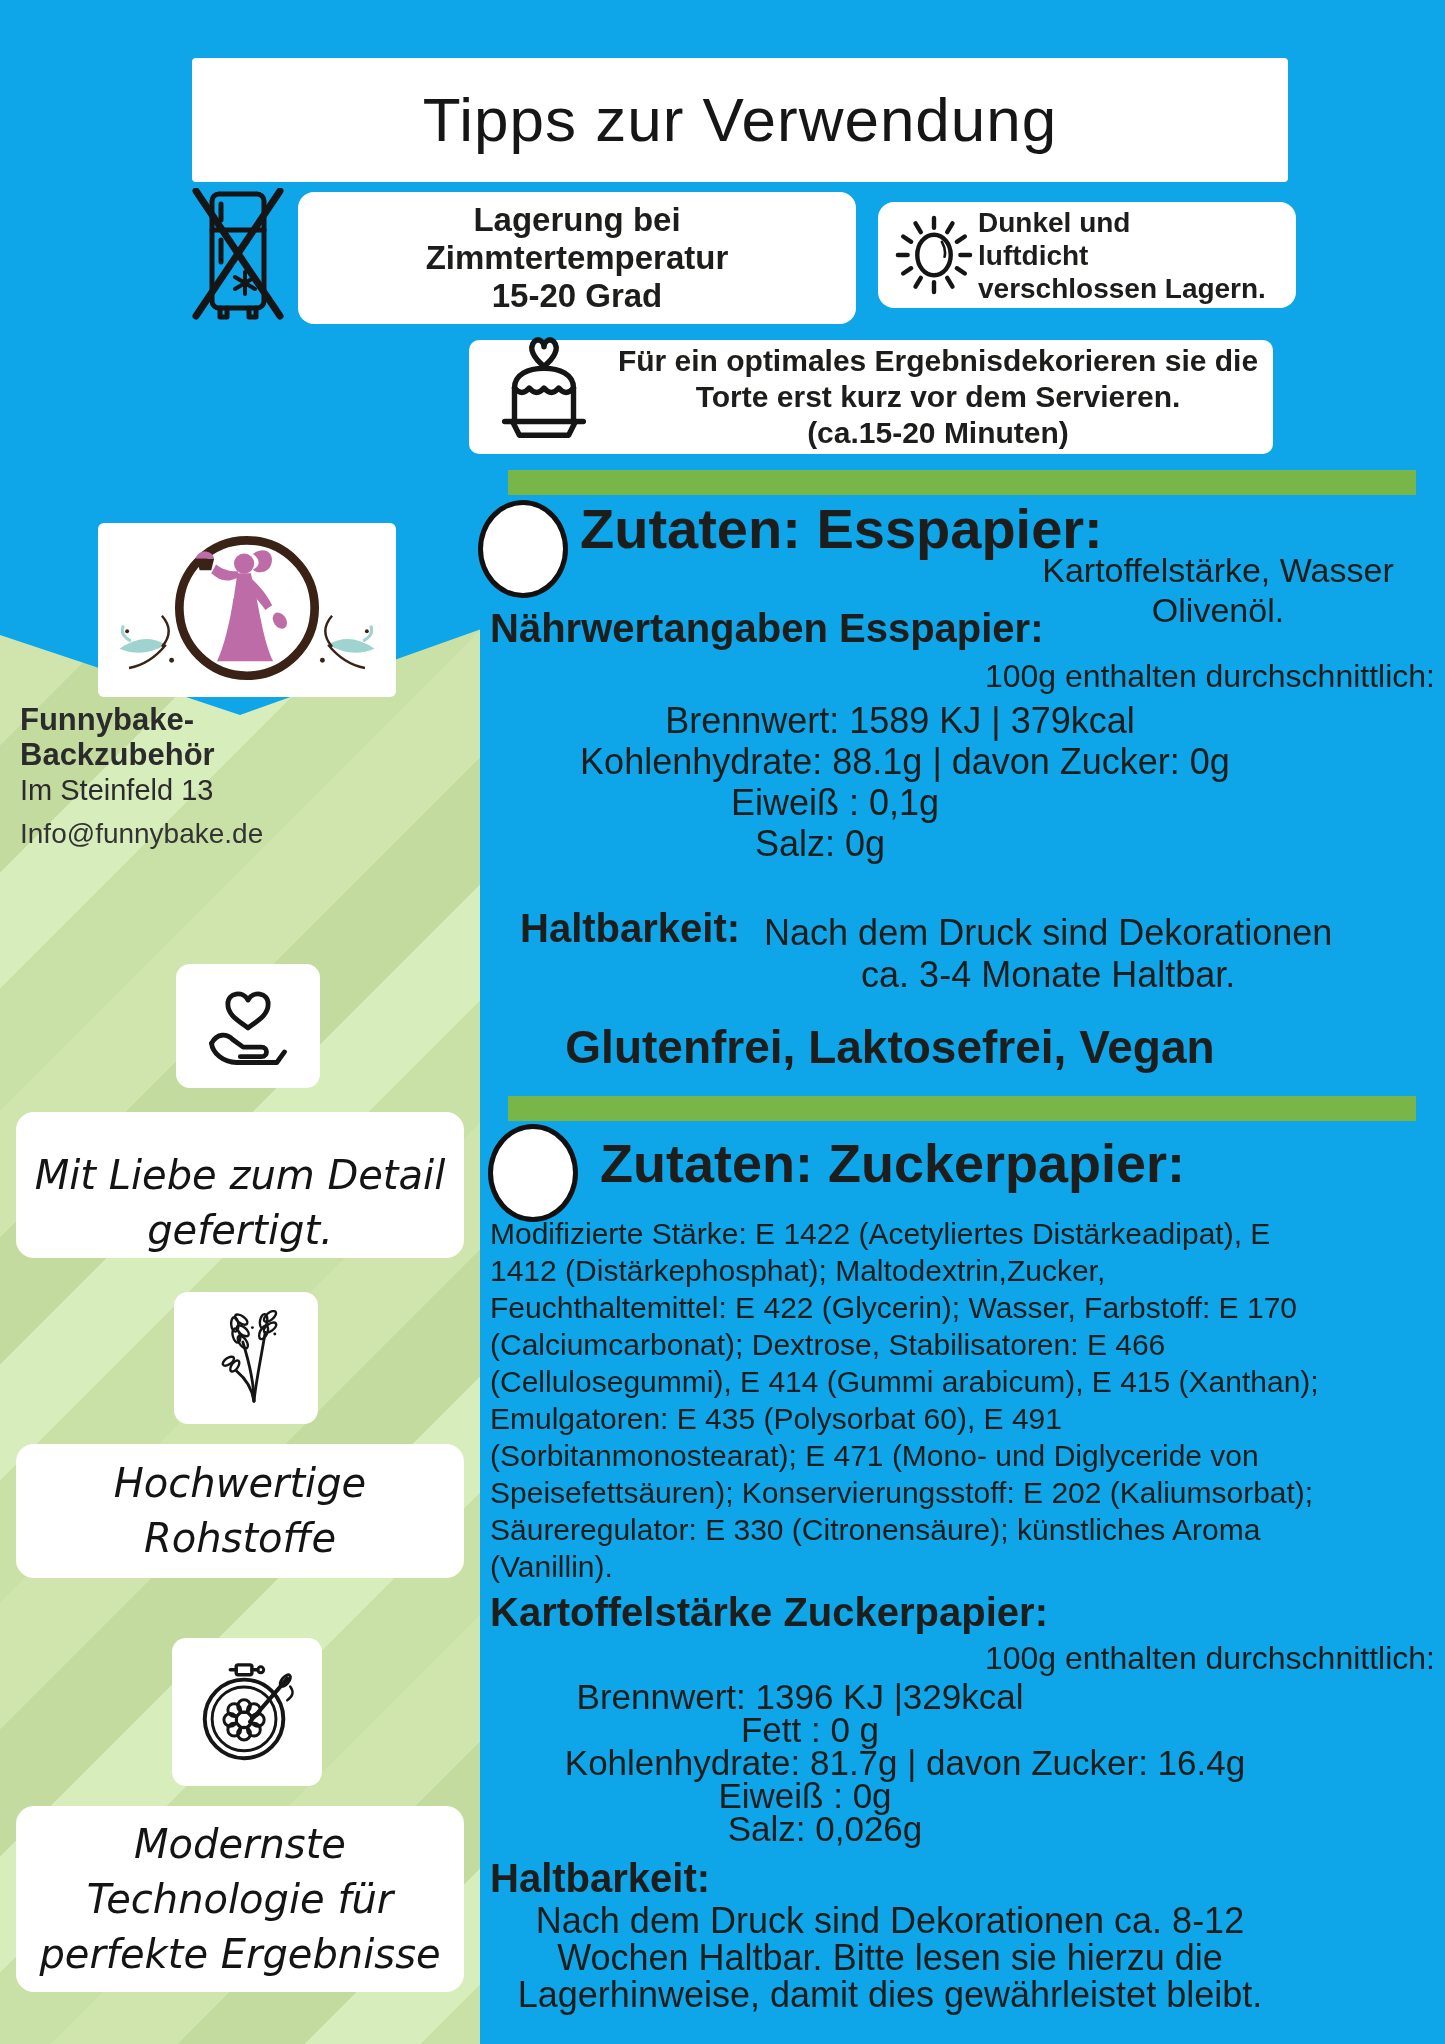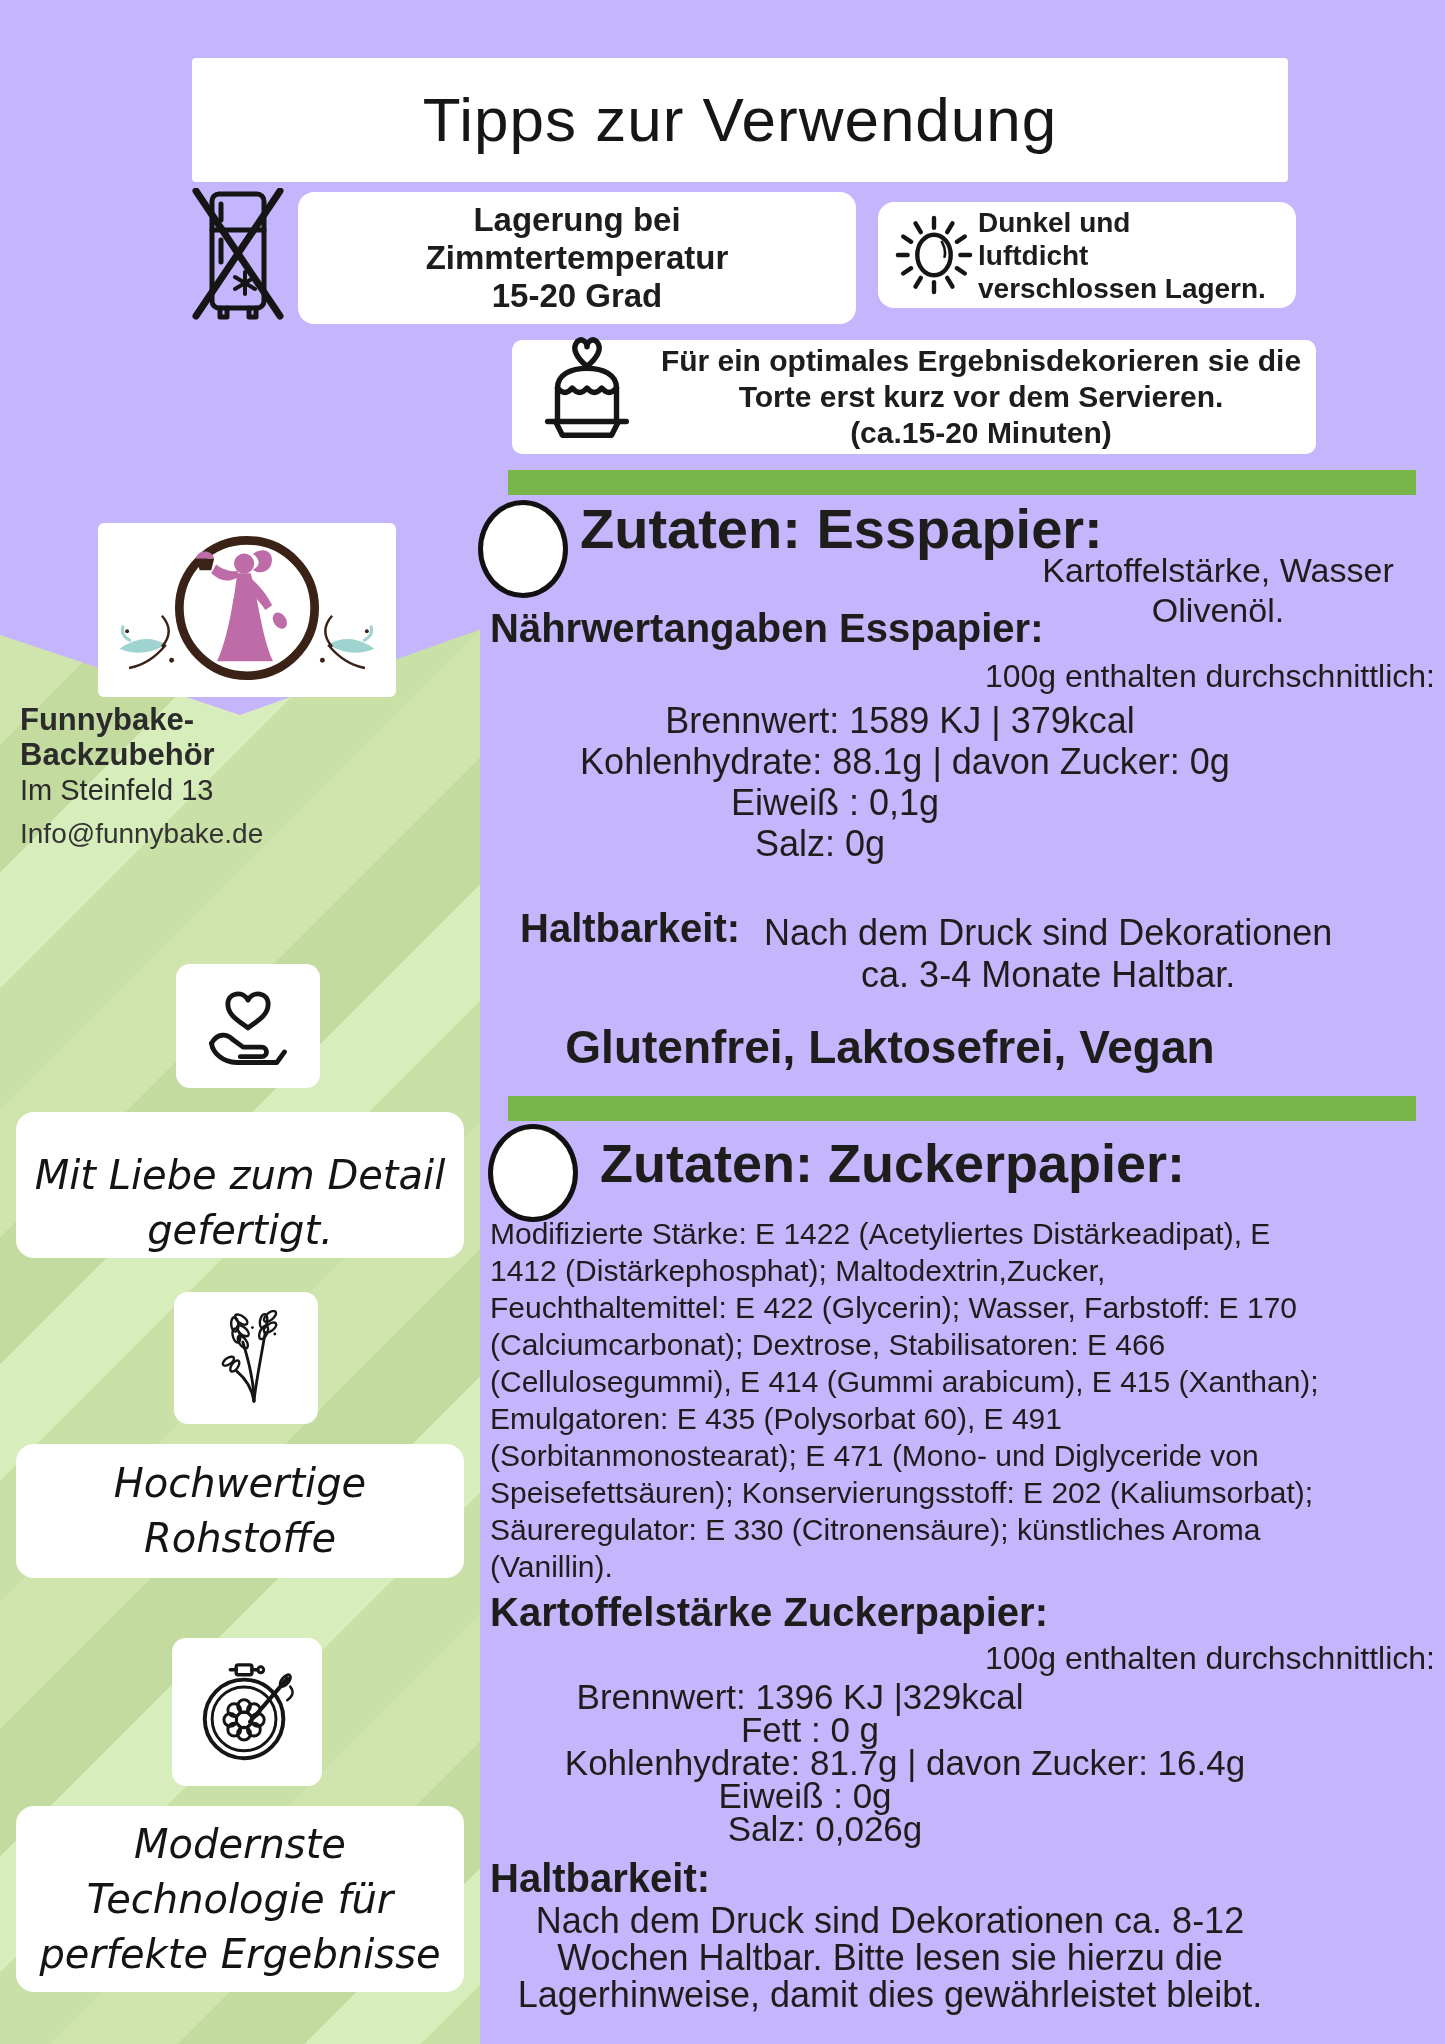--- a/index.html
+++ b/index.html
@@ -1,35 +1,35 @@
 <!DOCTYPE html>
 <html><head>
 <meta charset="utf-8">
 <style>
   html,body{margin:0;padding:0;}
   body{font-family:"Liberation Sans",sans-serif;color:#1d1d1b;}
-  .page{position:relative;width:1445px;height:2044px;background:#c4b5fd;overflow:hidden;}
+  .page{position:relative;width:1445px;height:2044px;background:#0ea5e9;overflow:hidden;}
 
   
   .stripe-panel{position:absolute;left:0;top:618px;width:480px;height:1426px;
     background:repeating-linear-gradient(135deg,#cfe5ad 0 90px,#c4dba0 90px 180px,#d8edbc 180px 262px,#c9e0a6 262px 348px);
     clip-path:polygon(0 1.2%,50% 6.8%,100% 0.8%,100% 100%,0 100%);}
 
   .wbox{position:absolute;background:#ffffff;}
 
   .title-box{left:192px;top:58px;width:1096px;height:124px;border-radius:4px;}
   .title-box div{font-size:62px;font-weight:400;text-align:center;line-height:124px;letter-spacing:1px;color:#161616;}
 
   .fridge{position:absolute;left:188px;top:188px;width:100px;height:138px;}
   .lagerung-box{left:298px;top:192px;width:558px;height:132px;border-radius:16px;display:flex;align-items:center;justify-content:center;}
   .lagerung-box div{font-size:33px;line-height:38px;font-weight:700;text-align:center;white-space:pre-line;}
   .sun-box{left:878px;top:202px;width:418px;height:106px;border-radius:16px;display:flex;align-items:center;}
   .sun-box svg{width:88px;height:88px;margin-left:12px;flex:none;}
   .sun-box div{flex:1;font-size:28px;line-height:33px;font-weight:700;white-space:pre-line;}
-  .cake-box{left:512px;top:340px;width:804px;height:114px;border-radius:10px;display:flex;align-items:center;}
+  .cake-box{left:469px;top:340px;width:804px;height:114px;border-radius:10px;display:flex;align-items:center;}
   .cake-box svg{width:118px;height:124px;margin-left:16px;margin-top:-18px;flex:none;}
   .cake-box div{flex:1;font-size:30px;line-height:36px;font-weight:700;text-align:center;white-space:pre-line;}
 
   .greenbar{position:absolute;left:508px;width:908px;height:25px;background:#79b649;}
   .bar1{top:470px}.bar2{top:1096px}
 
   .bullet{position:absolute;width:80px;height:88px;background:#fff;border:5px solid #111;border-radius:50%;}
   .b1{left:478px;top:500px}.b2{left:488px;top:1124px}
   .sec-head{position:absolute;font-weight:700;}
   .h-ess{left:580px;top:496px;font-size:56px;}

